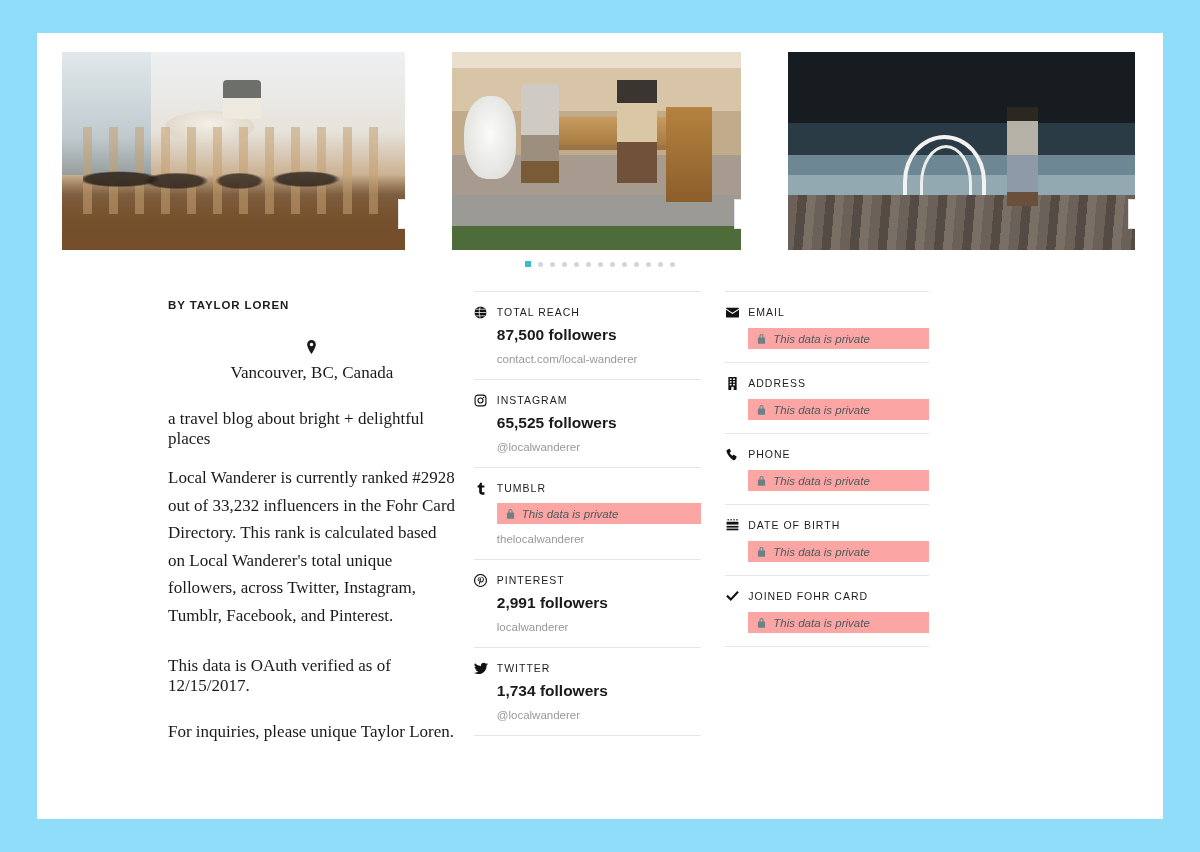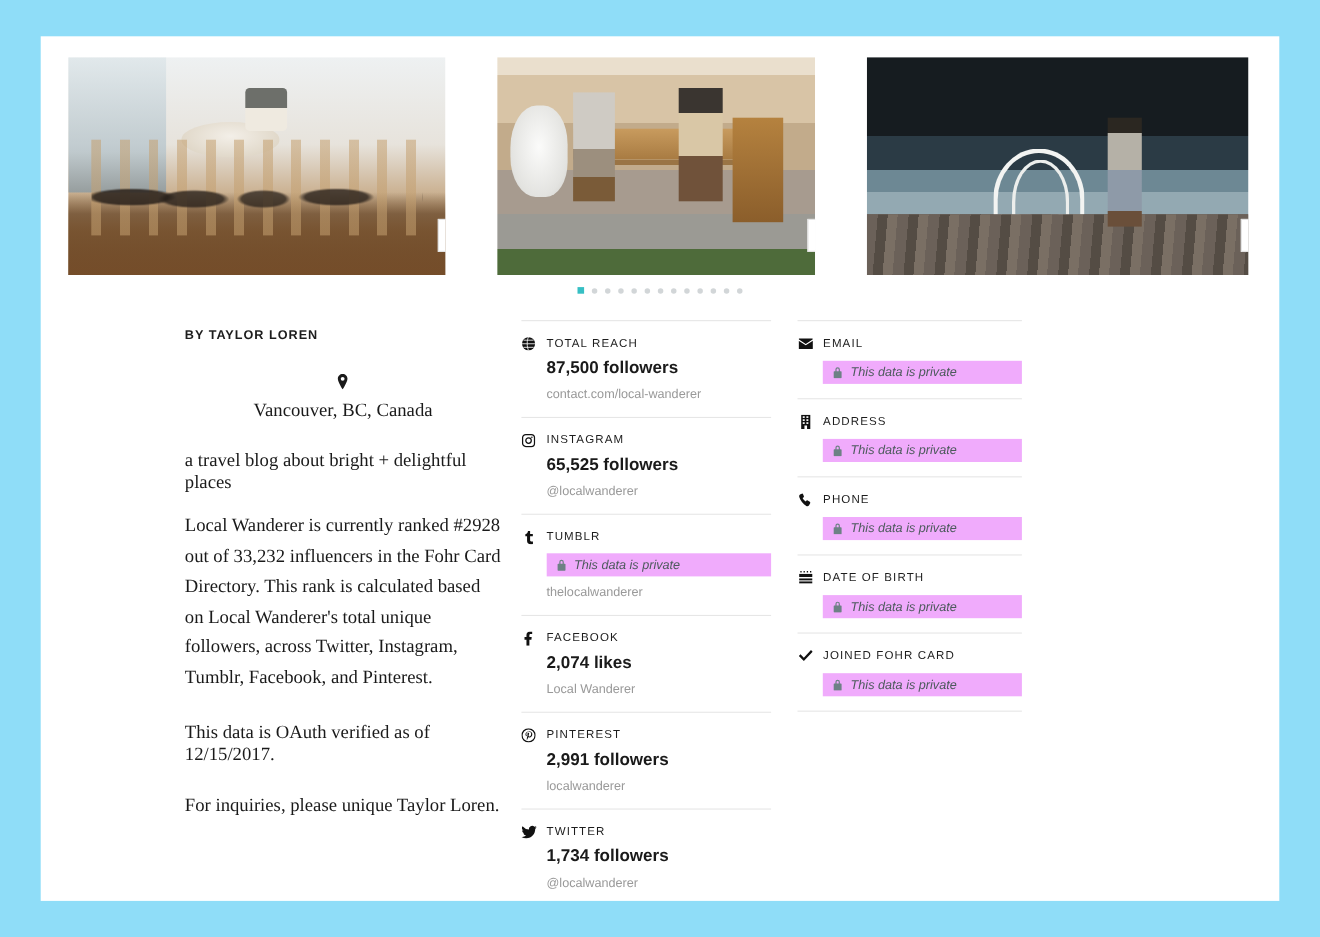--- a/index.html
+++ b/index.html
@@ -171,21 +171,21 @@
   .blk-ico { width: 14px; height: 14px; display: flex; align-items: center; justify-content: center; color: #111; flex: 0 0 14px; }
   .blk-lbl {
     font-size: 10.5px; font-weight: 400; letter-spacing: 1px; color: #1d1d1d;
     text-transform: uppercase;
   }
   .blk-val { font-size: 15.5px; font-weight: 700; color: #1a1a1a; margin: 7px 0 0 23px; }
   .blk-sub { font-size: 11.5px; color: #999; margin: 9px 0 0 23px; }
 
   .private {
     margin: 8px 0 0 23px;
-    background: #f0abfc;
+    background: #fca5a5;
     height: 21px;
     display: flex; align-items: center; gap: 7px;
     padding: 0 9px;
   }
   .private-txt { font-size: 11.5px; font-style: italic; color: #4c5a5c; }
   .lock { width: 9px; height: 11px; flex: 0 0 9px; display:flex; }
 
   .col-right .blk { padding: 13px 0 13px 0; }
   .col-right .private { margin-top: 9px; }
 
@@ -306,32 +306,20 @@
           </div>
           <div class="private">
             <span class="lock">
               <svg width="9" height="11" viewBox="0 0 12 15">
                 <path d="M3.2 6V4.1a2.8 2.8 0 0 1 5.6 0V6h1.3a.8.8 0 0 1 .8.8v7.1a.8.8 0 0 1-.8.8H1.9a.8.8 0 0 1-.8-.8V6.8A.8.8 0 0 1 1.9 6h1.3zm1.5 0h2.6V4.1a1.3 1.3 0 0 0-2.6 0V6z" fill="#6d8185"></path>
               </svg>
             </span>
             <span class="private-txt">This data is private</span>
           </div>
           <div class="blk-sub">thelocalwanderer</div>
-        </div>
-        <div class="blk">
-          <div class="blk-hd">
-            <span class="blk-ico">
-              <svg width="13" height="13" viewBox="0 0 24 24">
-                <path d="M15.6 4.3h2.5V.2C17.7.1 16.2 0 14.5 0c-3.6 0-6 2.2-6 6.2v3.3H5.2v4.6h3.3V24h4.9V14.1h3.4l.5-4.6h-3.9V6.7c0-1.4.4-2.4 2.2-2.4z" fill="#111"></path>
-              </svg>
-            </span>
-            <span class="blk-lbl">FACEBOOK</span>
-          </div>
-          <div class="blk-val">2,074 likes</div>
-          <div class="blk-sub">Local Wanderer</div>
         </div>
         <div class="blk">
           <div class="blk-hd">
             <span class="blk-ico">
               <svg width="13" height="13" viewBox="0 0 24 24">
                 <circle cx="12" cy="12" r="11" fill="none" stroke="#111" stroke-width="2.1"></circle>
                 <path d="M12.3 5.6c-3.6 0-5.5 2.4-5.5 4.9 0 1.2.5 2.4 1.6 2.9.2.1.3 0 .4-.2l.2-.7c0-.2 0-.3-.1-.5-.4-.5-.6-1.1-.6-1.8 0-2.2 1.7-4.2 4.4-4.2 2.4 0 3.7 1.4 3.7 3.3 0 2.5-1.1 4.5-2.8 4.5-.9 0-1.6-.7-1.4-1.7.3-1.1.8-2.3.8-3.1 0-.7-.4-1.3-1.2-1.3-1 0-1.7 1-1.7 2.3 0 .8.3 1.4.3 1.4l-1.2 4.9c-.3 1.4-.1 3.2 0 3.3.1.1.2.1.2 0 .1-.1 1.1-1.4 1.5-2.7l.6-2.2c.3.6 1.2 1.1 2.1 1.1 2.8 0 4.7-2.5 4.7-5.9 0-2.5-2.2-4.9-5.4-4.9z" fill="#111"></path>
               </svg>
             </span>
             <span class="blk-lbl">PINTEREST</span>

